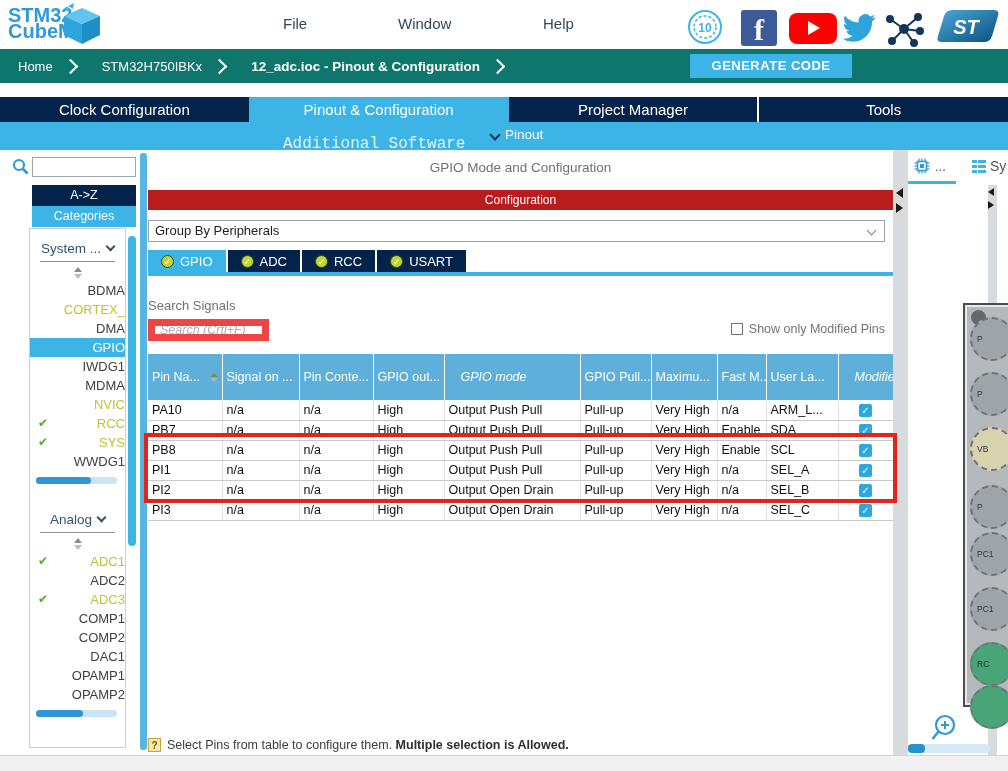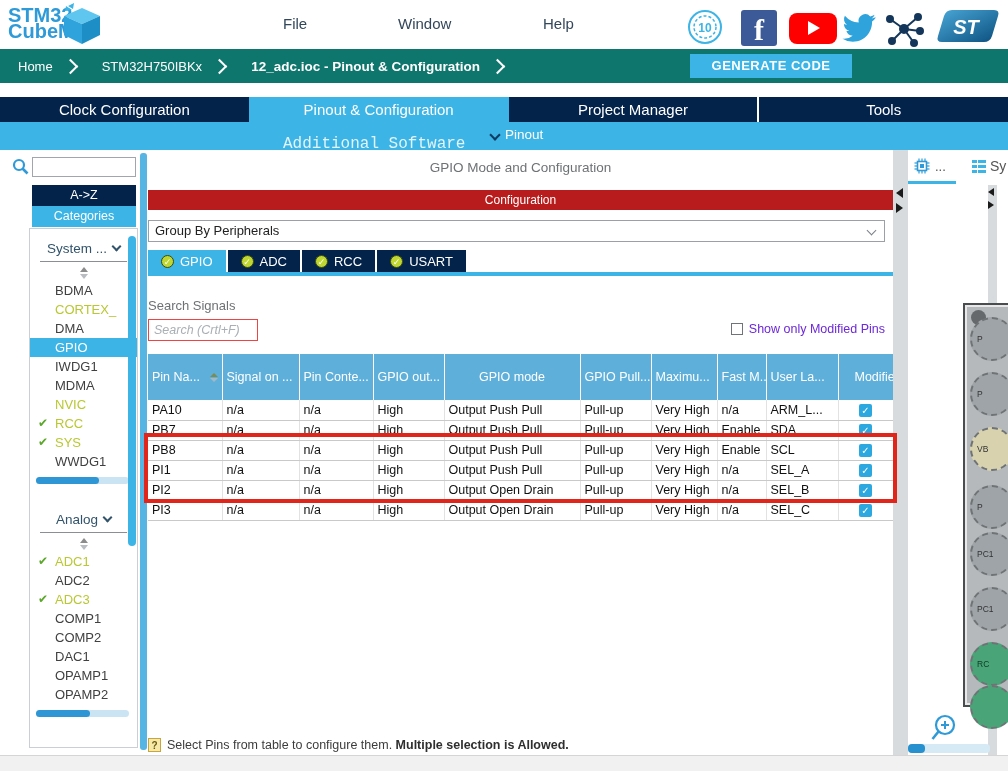--- a/index.html
+++ b/index.html
@@ -54,22 +54,22 @@
 
   
   .sidebar { position:relative; width:140px; flex:none; }
   .side-search { position:absolute; left:32px; top:7px; width:104px; height:20px;
                  border:1px solid #9FA6AC; font-size:12px; padding:0 4px; }
   .side-mag { position:absolute; left:12px; top:8px; }
   .side-tab { position:absolute; left:32px; width:104px; height:21px; color:#fff;
               font-size:12.5px; text-align:center; line-height:21px; cursor:pointer; }
   .tab-az { top:35px; background:#03234B; }
   .tab-cat { top:56px; background:#3CB4E6; }
-  .listbox { position:absolute; left:29px; top:78px; width:109px; height:520px;
-             border:1px solid #C9CFD4; background:#fff; overflow:hidden; }
+  .listbox { position:absolute; left:29px; top:78px; width:97px; height:520px;
+             border:1px solid #C9CFD4; background:#fff; overflow:hidden;text-align:right; }
   .cat-head { margin-top:12px; display:flex; justify-content:center; align-items:center;
               gap:6px; font-size:13.5px; color:#31536B; cursor:pointer; }
   .cat-head .chev { width:7px; height:7px; border-right:2px solid #31536B;
                     border-bottom:2px solid #31536B; transform:rotate(45deg); margin-top:-4px; }
   .cat-hr { border-bottom:1px solid #8A8F94; margin:5px 10px 0 10px; }
   .sorticon { height:16px; margin-top:3px; display:flex; flex-direction:column;
               align-items:center; justify-content:center; gap:2px; }
   .sorticon i { display:block; width:0; height:0; }
   .tri-up { border-left:4px solid transparent; border-right:4px solid transparent;
             border-bottom:5px solid #8C8C8C; }
@@ -104,34 +104,34 @@
   .ptab { display:flex; align-items:center; gap:6px; padding:0 13px; color:#fff;
           font-size:13px; background:#03234B; cursor:pointer; }
   .ptab.active { background:#3CB4E6; }
   .ptab .okdot { width:13px; height:13px; border-radius:50%; background:#BFD730;
           border:1px solid #394A12; color:#fff; font-size:9px; line-height:12px;
           text-align:center; flex:none; }
   .ptab .okdot::after { content:"\2713"; }
   .ptab-underline { width:745px; height:4px; background:#3CB4E6; }
   .sig-label { margin-top:22px; font-size:13px; color:#6E7275; }
   .sig-row { position:relative; margin-top:6px; height:22px; }
-  .sig-input { position:absolute; left:0; top:0; width:110px; height:22px;
-               border:1px solid #ef4444; font-size:12.5px; font-style:italic;
+  .sig-input { position:absolute; left:0; top:0; width:121px; height:22px;
+               border:7px solid #ef4444; font-size:12.5px; font-style:italic;
                color:#9AA0A6; padding:0 5px; }
   .sig-input::placeholder { color:#A9AFB4; font-style:italic; }
   .modpins { position:absolute; right:8px; top:3px; display:flex; align-items:center; gap:6px; }
   .modpins .box { width:12px; height:12px; border:1px solid #6E7478; background:#fff; cursor:pointer; }
-  .modpins .lbl { font-size:12.5px; color:#6d28d9; }
+  .modpins .lbl { font-size:12.5px; color:#737373; }
 
   
   table.pintable { margin-top:13px; border-collapse:collapse; table-layout:fixed; width:745px; }
   .pintable th { background:#5FAFDB; color:#fff; font-weight:normal; font-size:12.5px;
                  height:19px; text-align:left; padding:0 0 0 4px; white-space:nowrap;
                  overflow:hidden; border-right:1px solid rgba(255,255,255,.65); cursor:pointer; }
-  .pintable th.ctr { text-align:center; padding:16px; }
+  .pintable th.ctr { text-align:left; padding:16px;font-style:italic; }
   .pintable td { height:20px; font-size:12.5px; color:#111; padding:0 0 0 4px;
                  border-bottom:1px solid #C9C9C9; border-right:1px solid #E2E2E2;
                  white-space:nowrap; overflow:hidden; }
   .pintable td.ctr { text-align:center; padding:0; }
   .th-sort { float:right; margin:3px 4px 0 0; display:flex; flex-direction:column; gap:1px; }
   .th-sort i { display:block; width:0; height:0; }
   .th-sort .u { border-left:4px solid transparent; border-right:4px solid transparent;
                 border-bottom:4px solid #7E8B51; }
   .th-sort .d { border-left:4px solid transparent; border-right:4px solid transparent;
                 border-top:4px solid #9FB9C9; }

